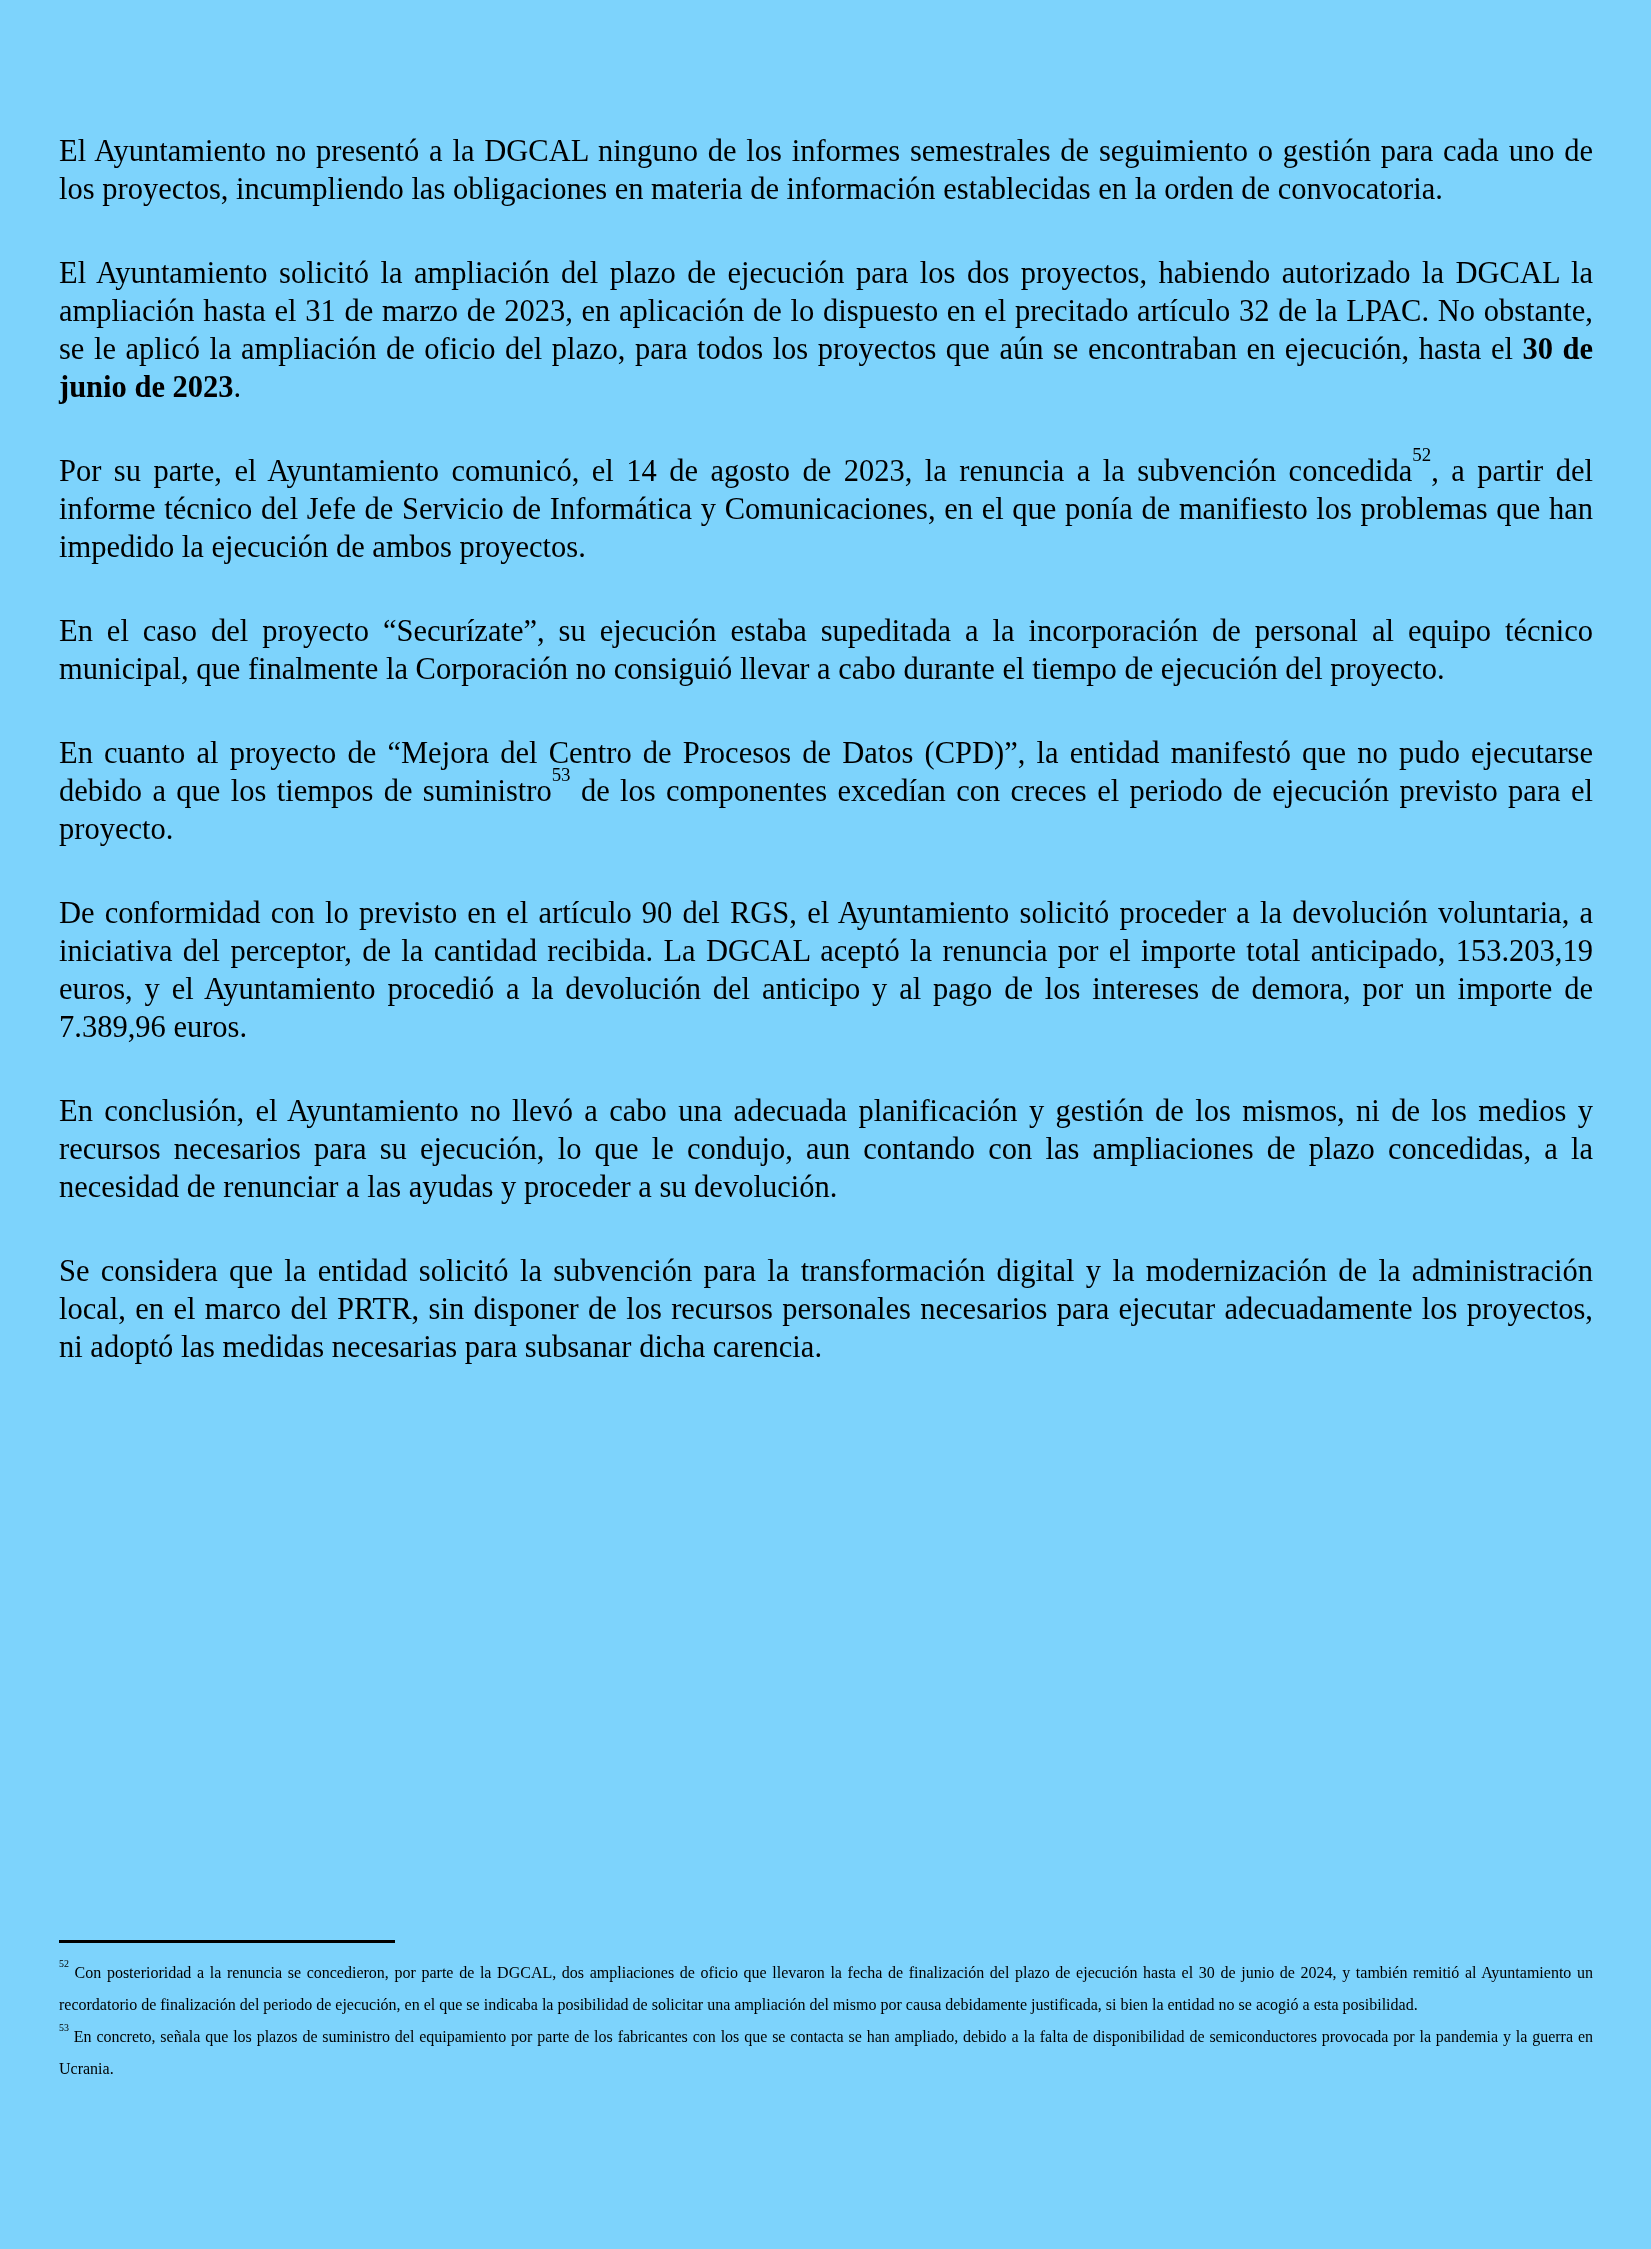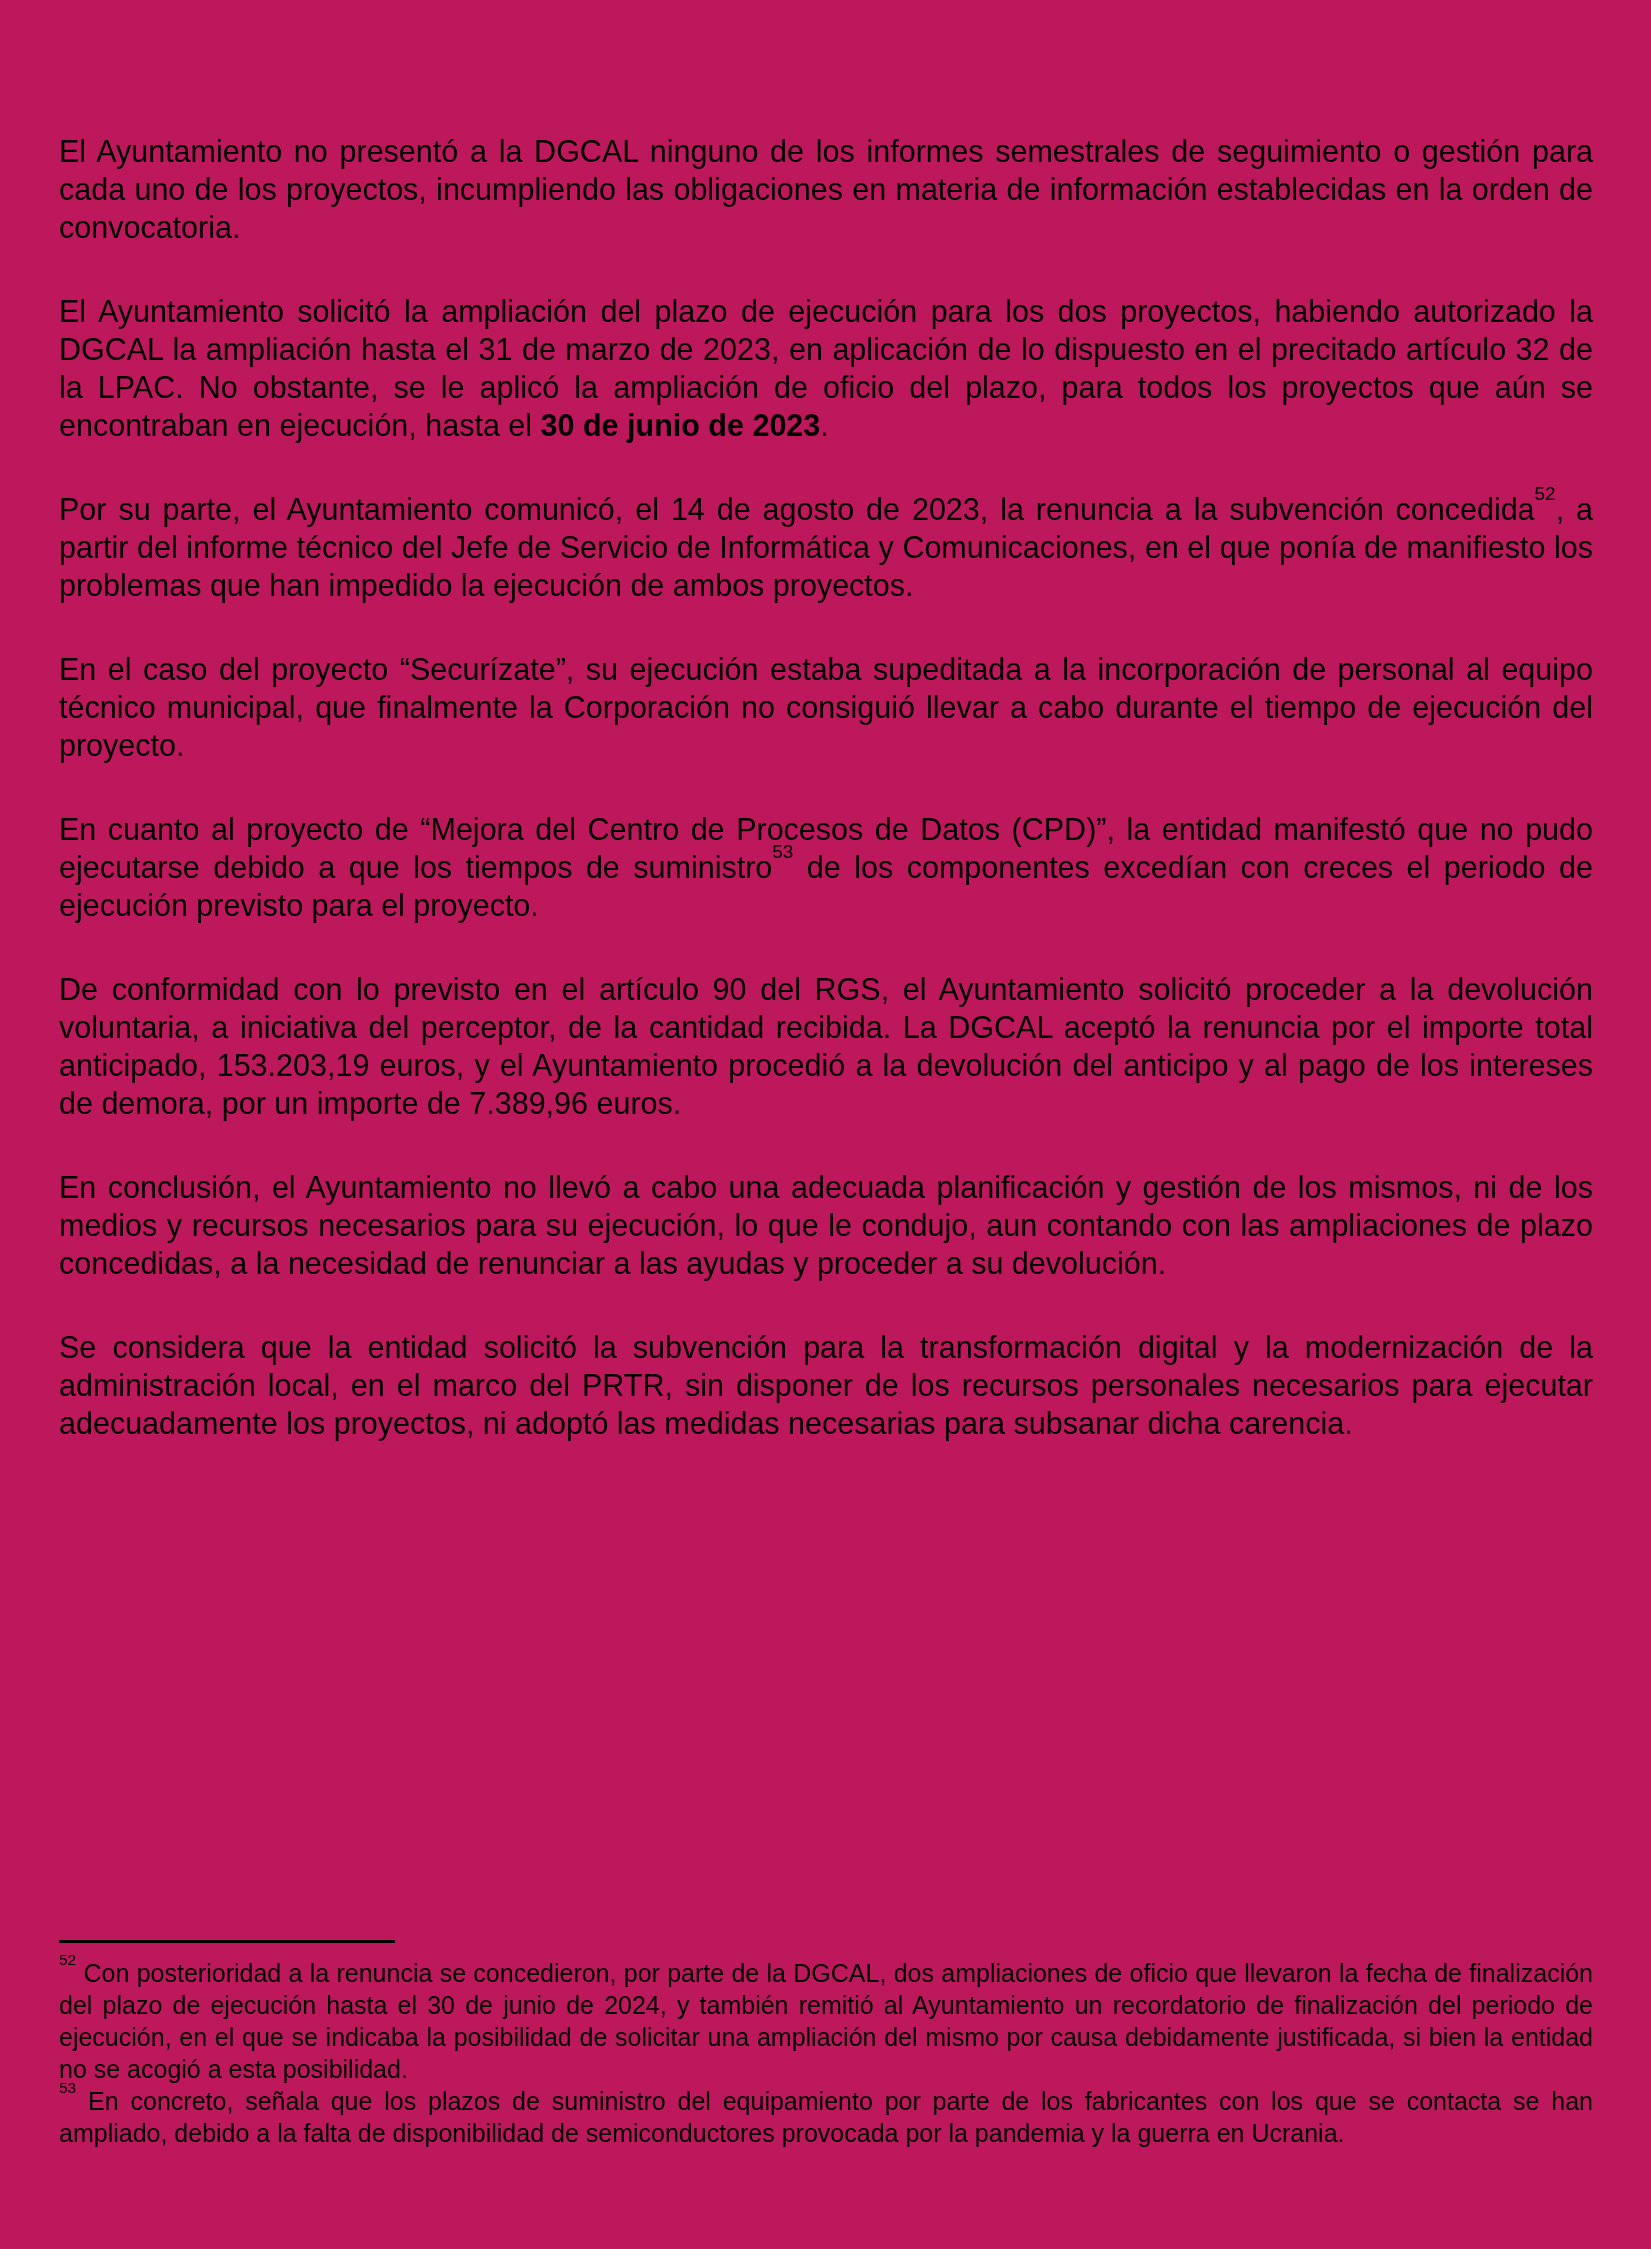--- a/index.html
+++ b/index.html
@@ -4,22 +4,22 @@
 <style>
   html, body {
     margin: 0;
     padding: 0;
     background: #ffffff;
   }
   .page {
     position: relative;
     width: 1652px;
     height: 2250px;
-    background: #be185d;
-    font-family: Liberation Sans, sans-serif;
+    background: #7dd3fc;
+    font-family: Liberation Serif, serif;
     color: #000000;
     overflow: hidden;
   }
   .body-text {
     position: absolute;
     left: 59px;
     top: 132px;
     width: 1534px;
     font-size: 30.5px;
     line-height: 38px;
@@ -36,21 +36,21 @@
     line-height: 0;
     position: relative;
     top: -0.48em;
     margin-top: 36px;
   }
   .footnotes {
     position: absolute;
     left: 59px;
     top: 1940px;
     width: 1534px;
-    font-size: 25px;
+    font-size: 16px;
     line-height: 32px;
     text-align: justify;
   }
   .fn-sep {
     width: 336px;
     height: 0;
     border-top: 3.2px solid #000000;
     margin-bottom: 13.8px;
   }
   .footnote {

